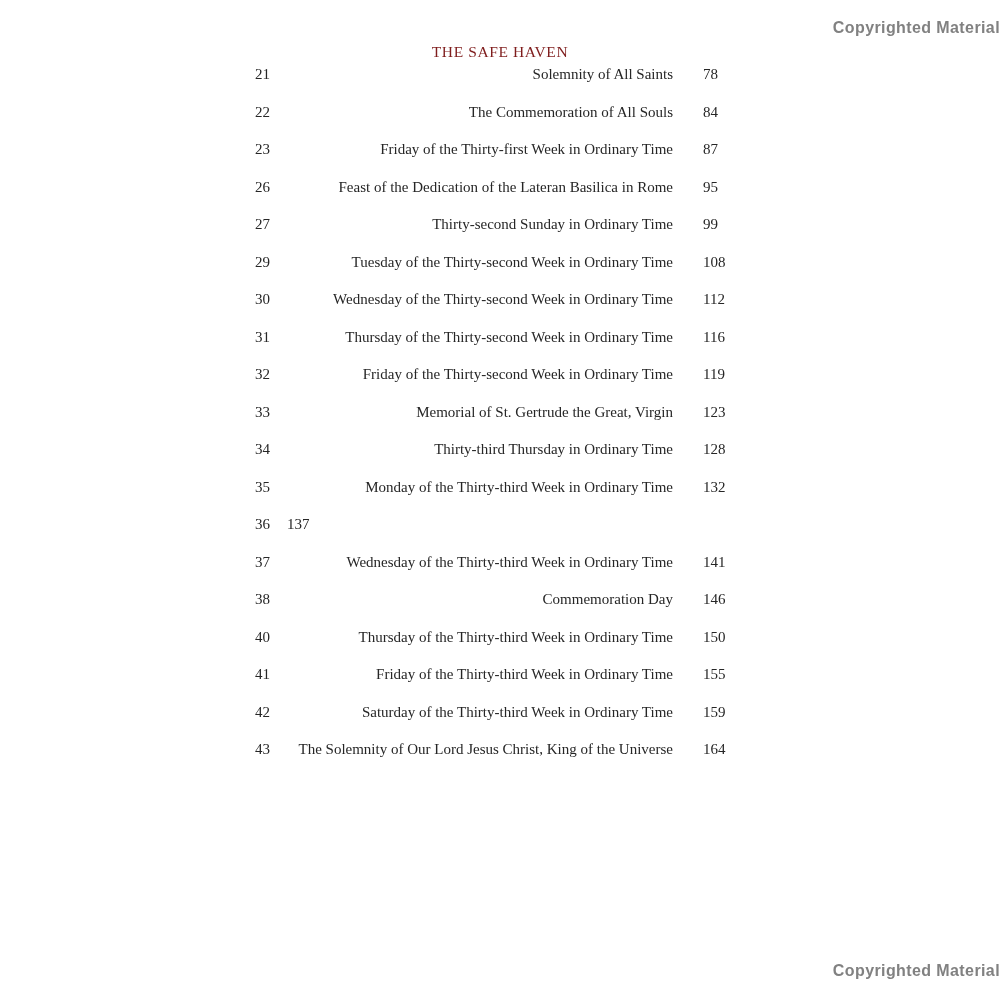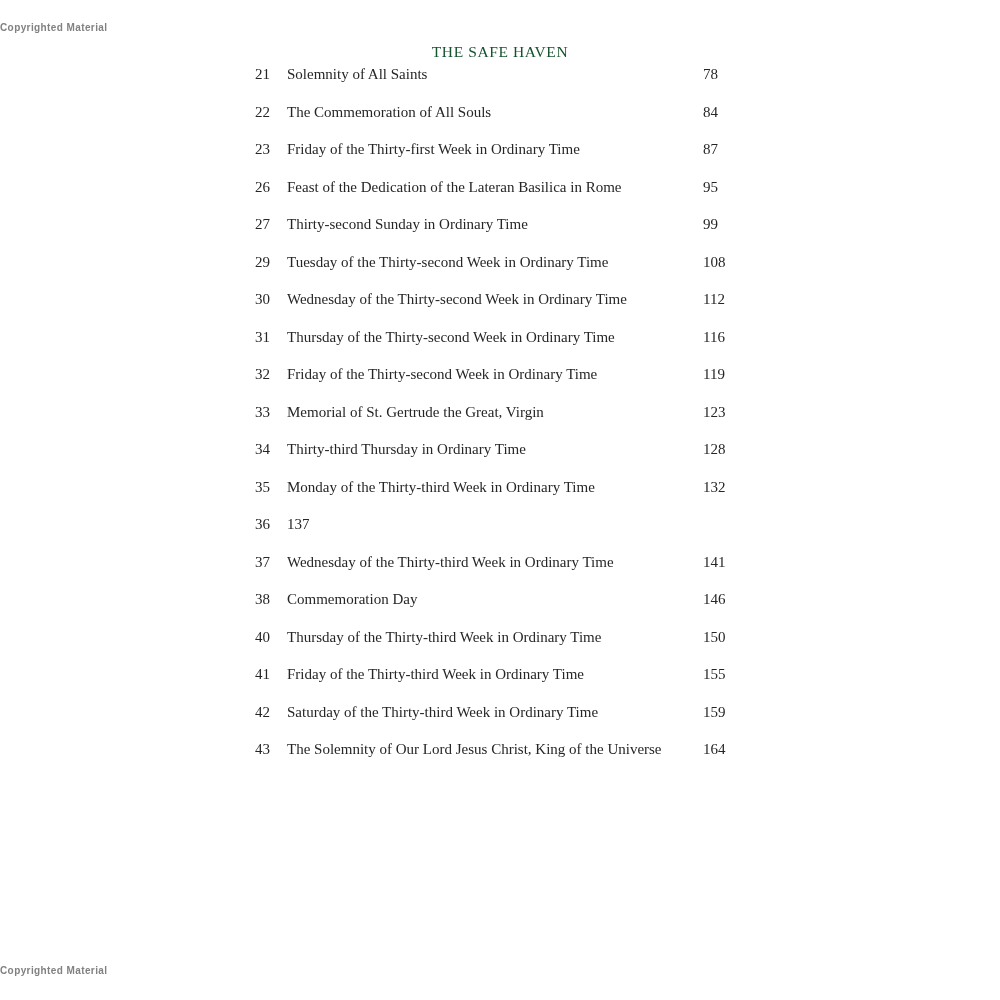--- a/index.html
+++ b/index.html
@@ -11,33 +11,33 @@
     overflow: hidden;
   }
   .page {
     position: relative;
     width: 1000px;
     height: 1000px;
     background: #ffffff;
     padding-top: 21px;
   }
   .copyright-note {
-    text-align: left;
+    text-align: right;
     font-family: "Liberation Sans", "DejaVu Sans", sans-serif;
-    font-size: 10px;
+    font-size: 16px;
     font-weight: bold;
     letter-spacing: 0.4px;
     color: #818181;
     line-height: 14px;
   }
   .book-title {
     text-align: center;
     font-size: 15.5px;
     letter-spacing: 0.6px;
-    color: #14532d;
+    color: #7f1d1d;
     margin-top: 7px;
     line-height: 19px;
   }
   .toc {
     margin-top: 3px;
     padding-left: 255px;
     width: 760px;
     color: #262626;
     font-size: 15px;
   }
@@ -48,20 +48,21 @@
     margin-bottom: 16.5px;
   }
   .toc-num {
     width: 32px;
     flex: 0 0 32px;
   }
   .toc-title {
     width: 416px;
     flex: 0 0 416px;
     padding-right: 30px;
+    text-align: right;
   }
   .toc-page {
     flex: 0 0 auto;
   }
   .copyright-footer {
     position: absolute;
     left: 0;
     right: 0;
     top: 964px;
   }

